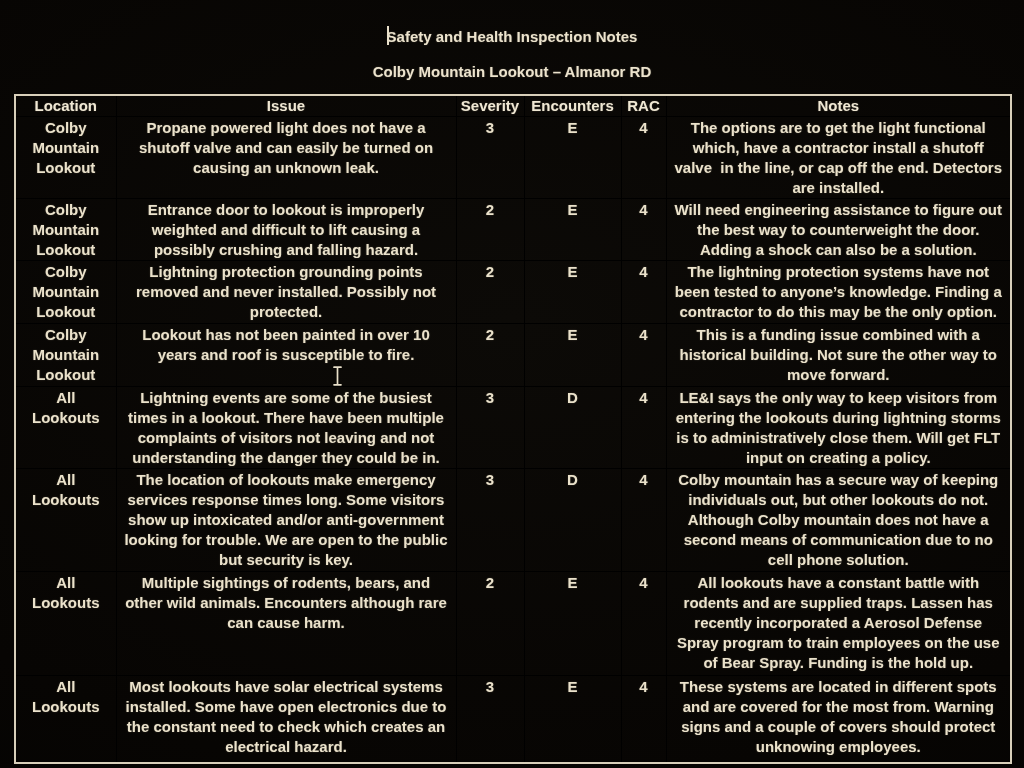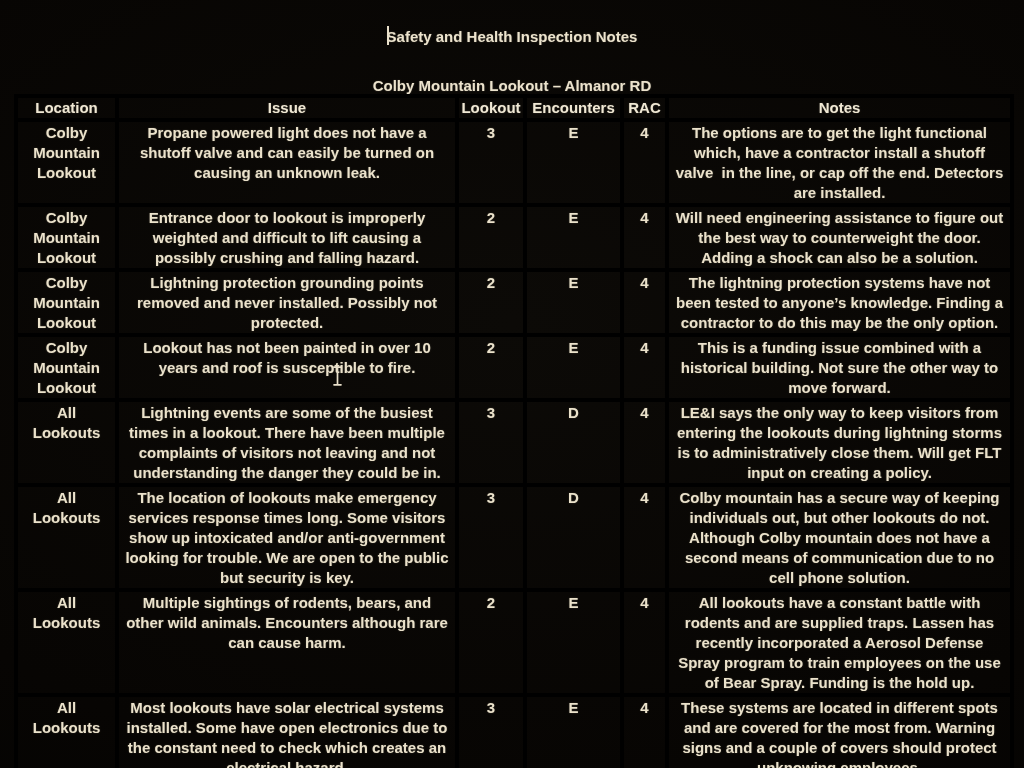--- a/index.html
+++ b/index.html
@@ -14,37 +14,37 @@
     color: #ebe2cb;
   }
   .doc-title, .doc-subtitle {
     position: absolute; left: 0; width: 1024px;
     text-align: center;
     font-size: 15px;
     color: #ece3cd;
     text-shadow: 0 0 2px rgba(255,240,210,0.22);
   }
   .doc-title { top: 28px; }
-  .doc-subtitle { top: 77px; }
+  .doc-subtitle { top: 63px; }
   .title-caret {
     position: absolute; left: 387px; top: 26px;
     width: 2px; height: 19px;
     background: #e9e0ca;
   }
   table.inspection {
     position: absolute; left: 14px; top: 94px;
     width: 996px;
     border-collapse: collapse;
     table-layout: fixed;
     border: 2px solid #d8cfba;
     font-size: 15px;
     line-height: 20px;
   }
   .inspection th, .inspection td {
-    border: 4px solid #000000;
+    border: 1px solid #000000;
     text-align: center;
     padding: 1px 6px 0 6px;
     color: #ebe2cb;
     text-shadow: 0 0 2px rgba(255,240,210,0.22);
     white-space: pre-wrap;
     overflow: hidden;
   }
   .inspection th {
     vertical-align: middle;
     height: 21px;
@@ -79,21 +79,21 @@
       <col style="width:340px">
       <col style="width:68px">
     <col style="width:97px">
       <col style="width:45px">
       <col style="width:345px">
   </colgroup>
   <thead>
     <tr class="header-row">
       <th>Location</th>
       <th>Issue</th>
-      <th>Lookout</th>
+      <th>Severity</th>
       <th>Encounters</th>
       <th>RAC</th>
       <th>Notes</th>
     </tr>
   </thead>
   <tbody>
     <tr class="r0">
       <td class="col-loc">Colby Mountain Lookout</td>
       <td>Propane powered light does not have a shutoff valve and can easily be turned on causing an unknown leak.</td>
       <td>3</td>

